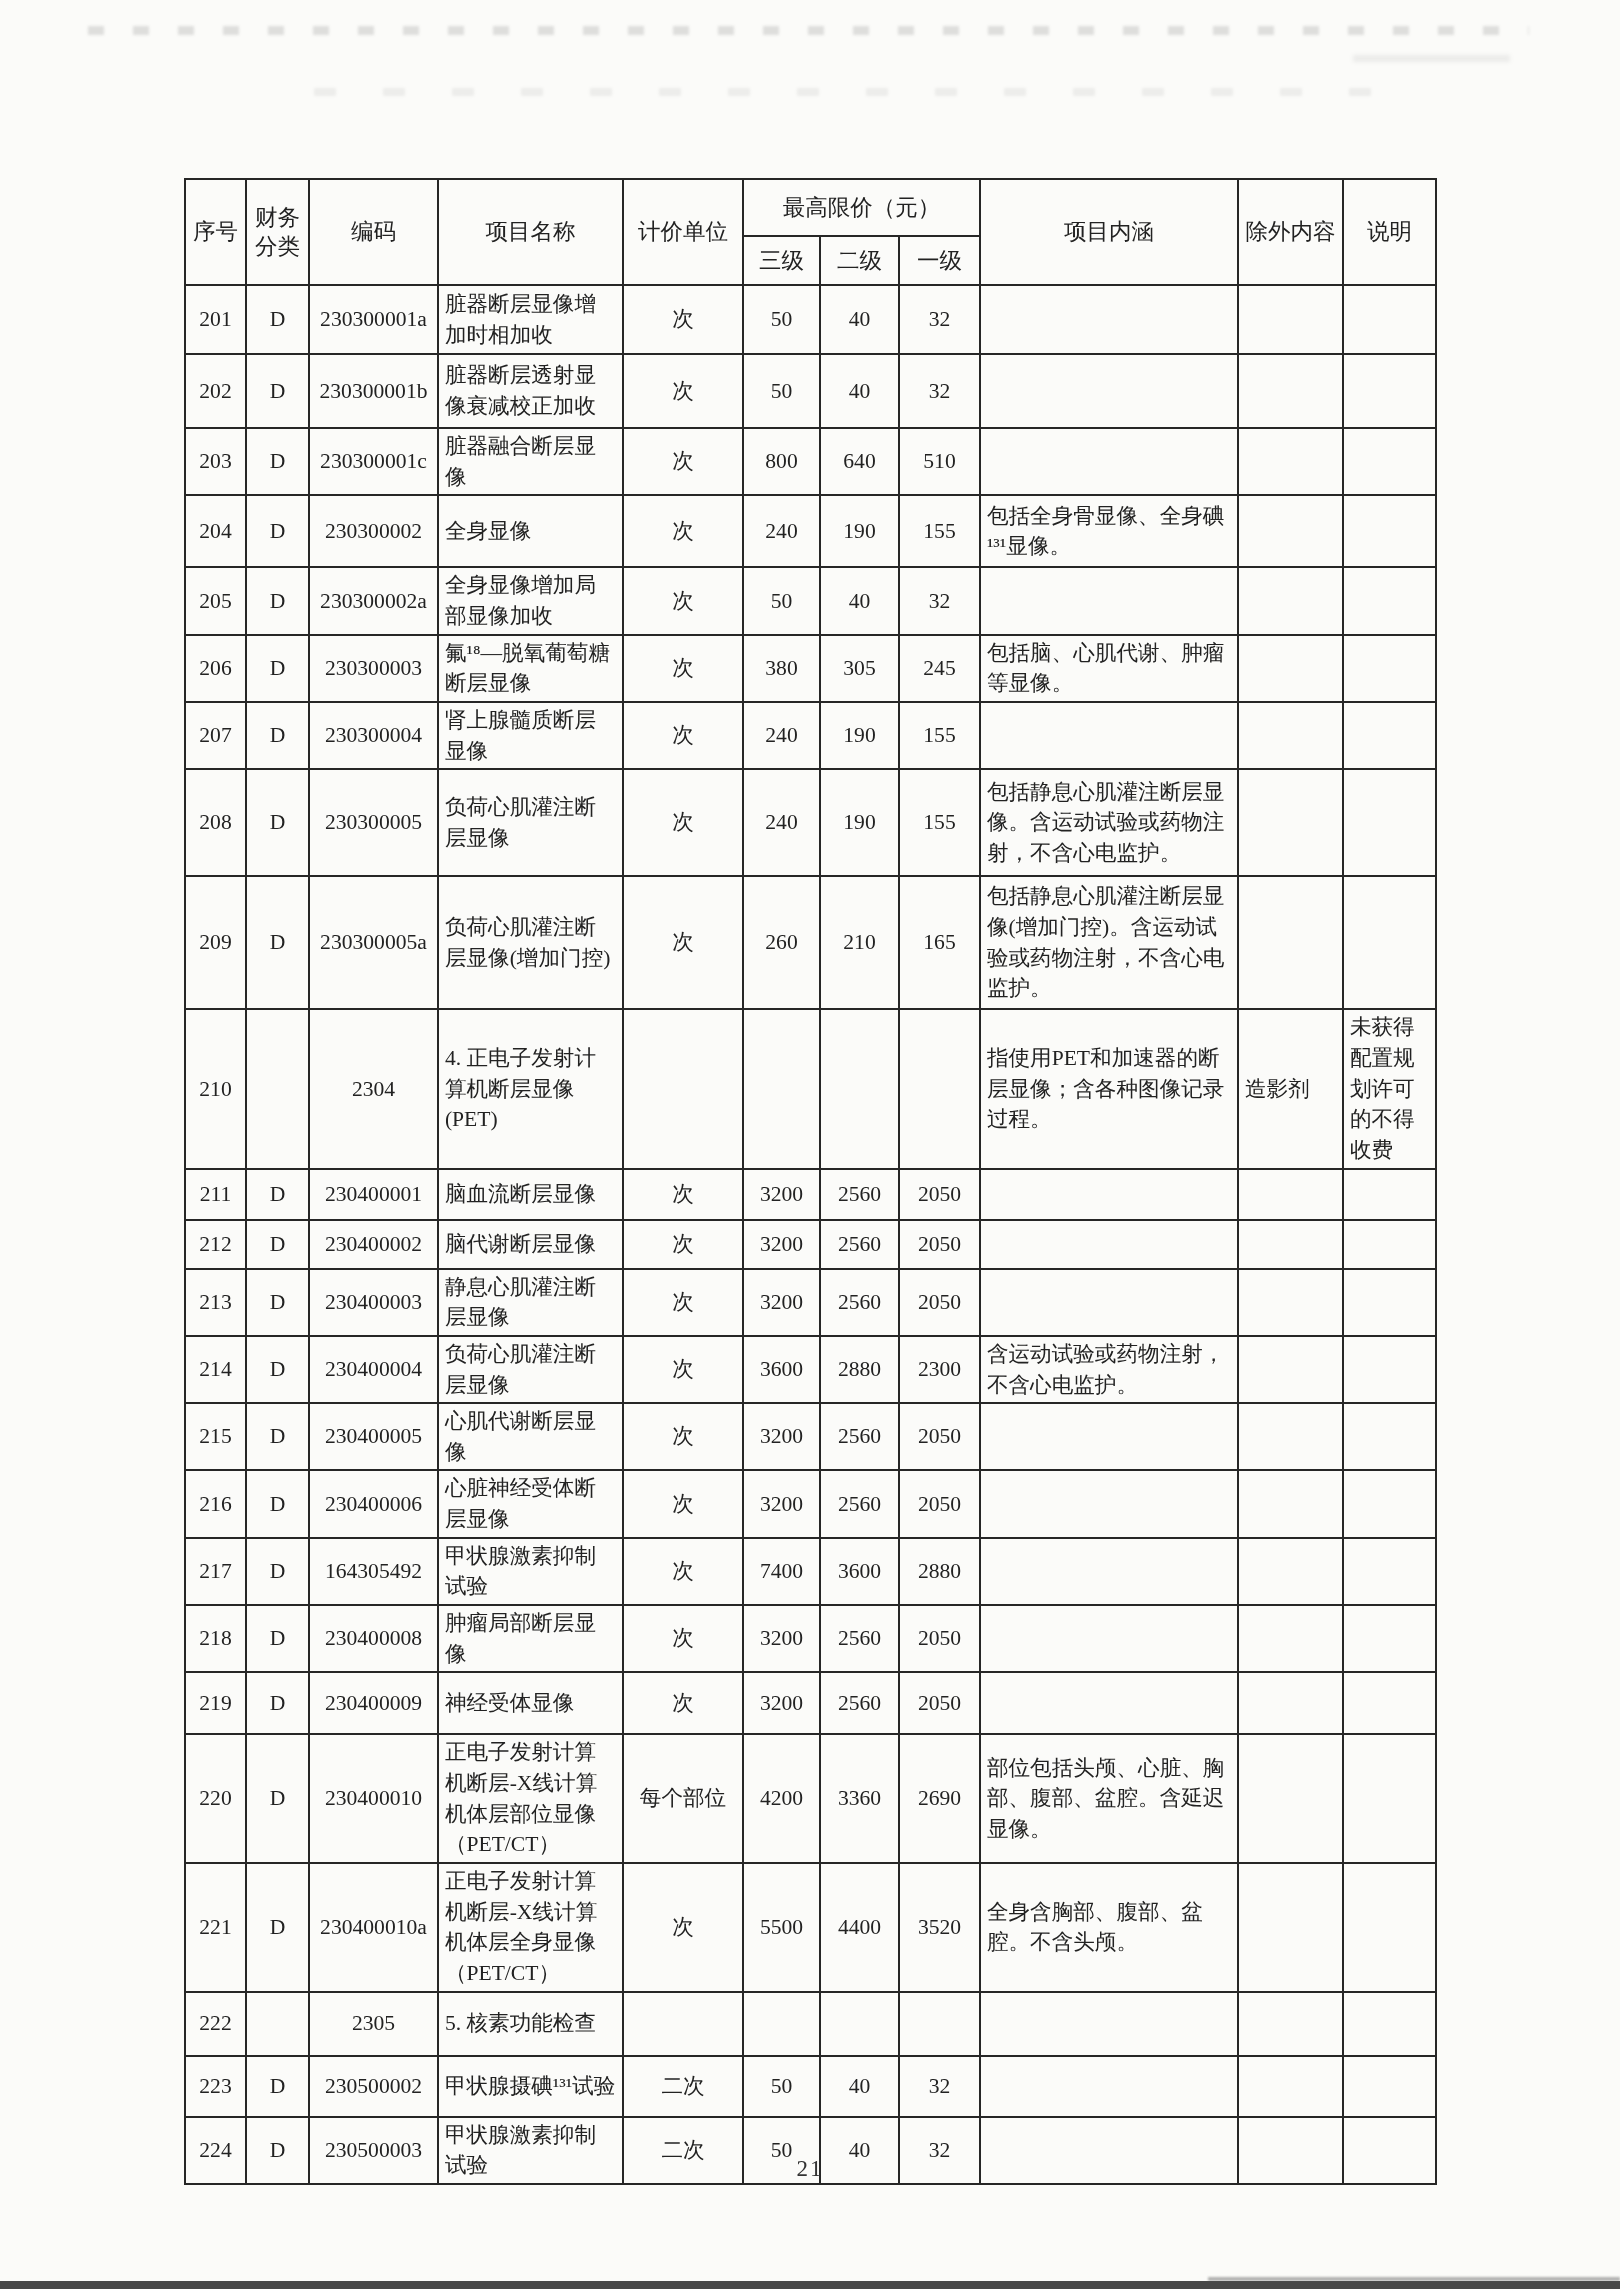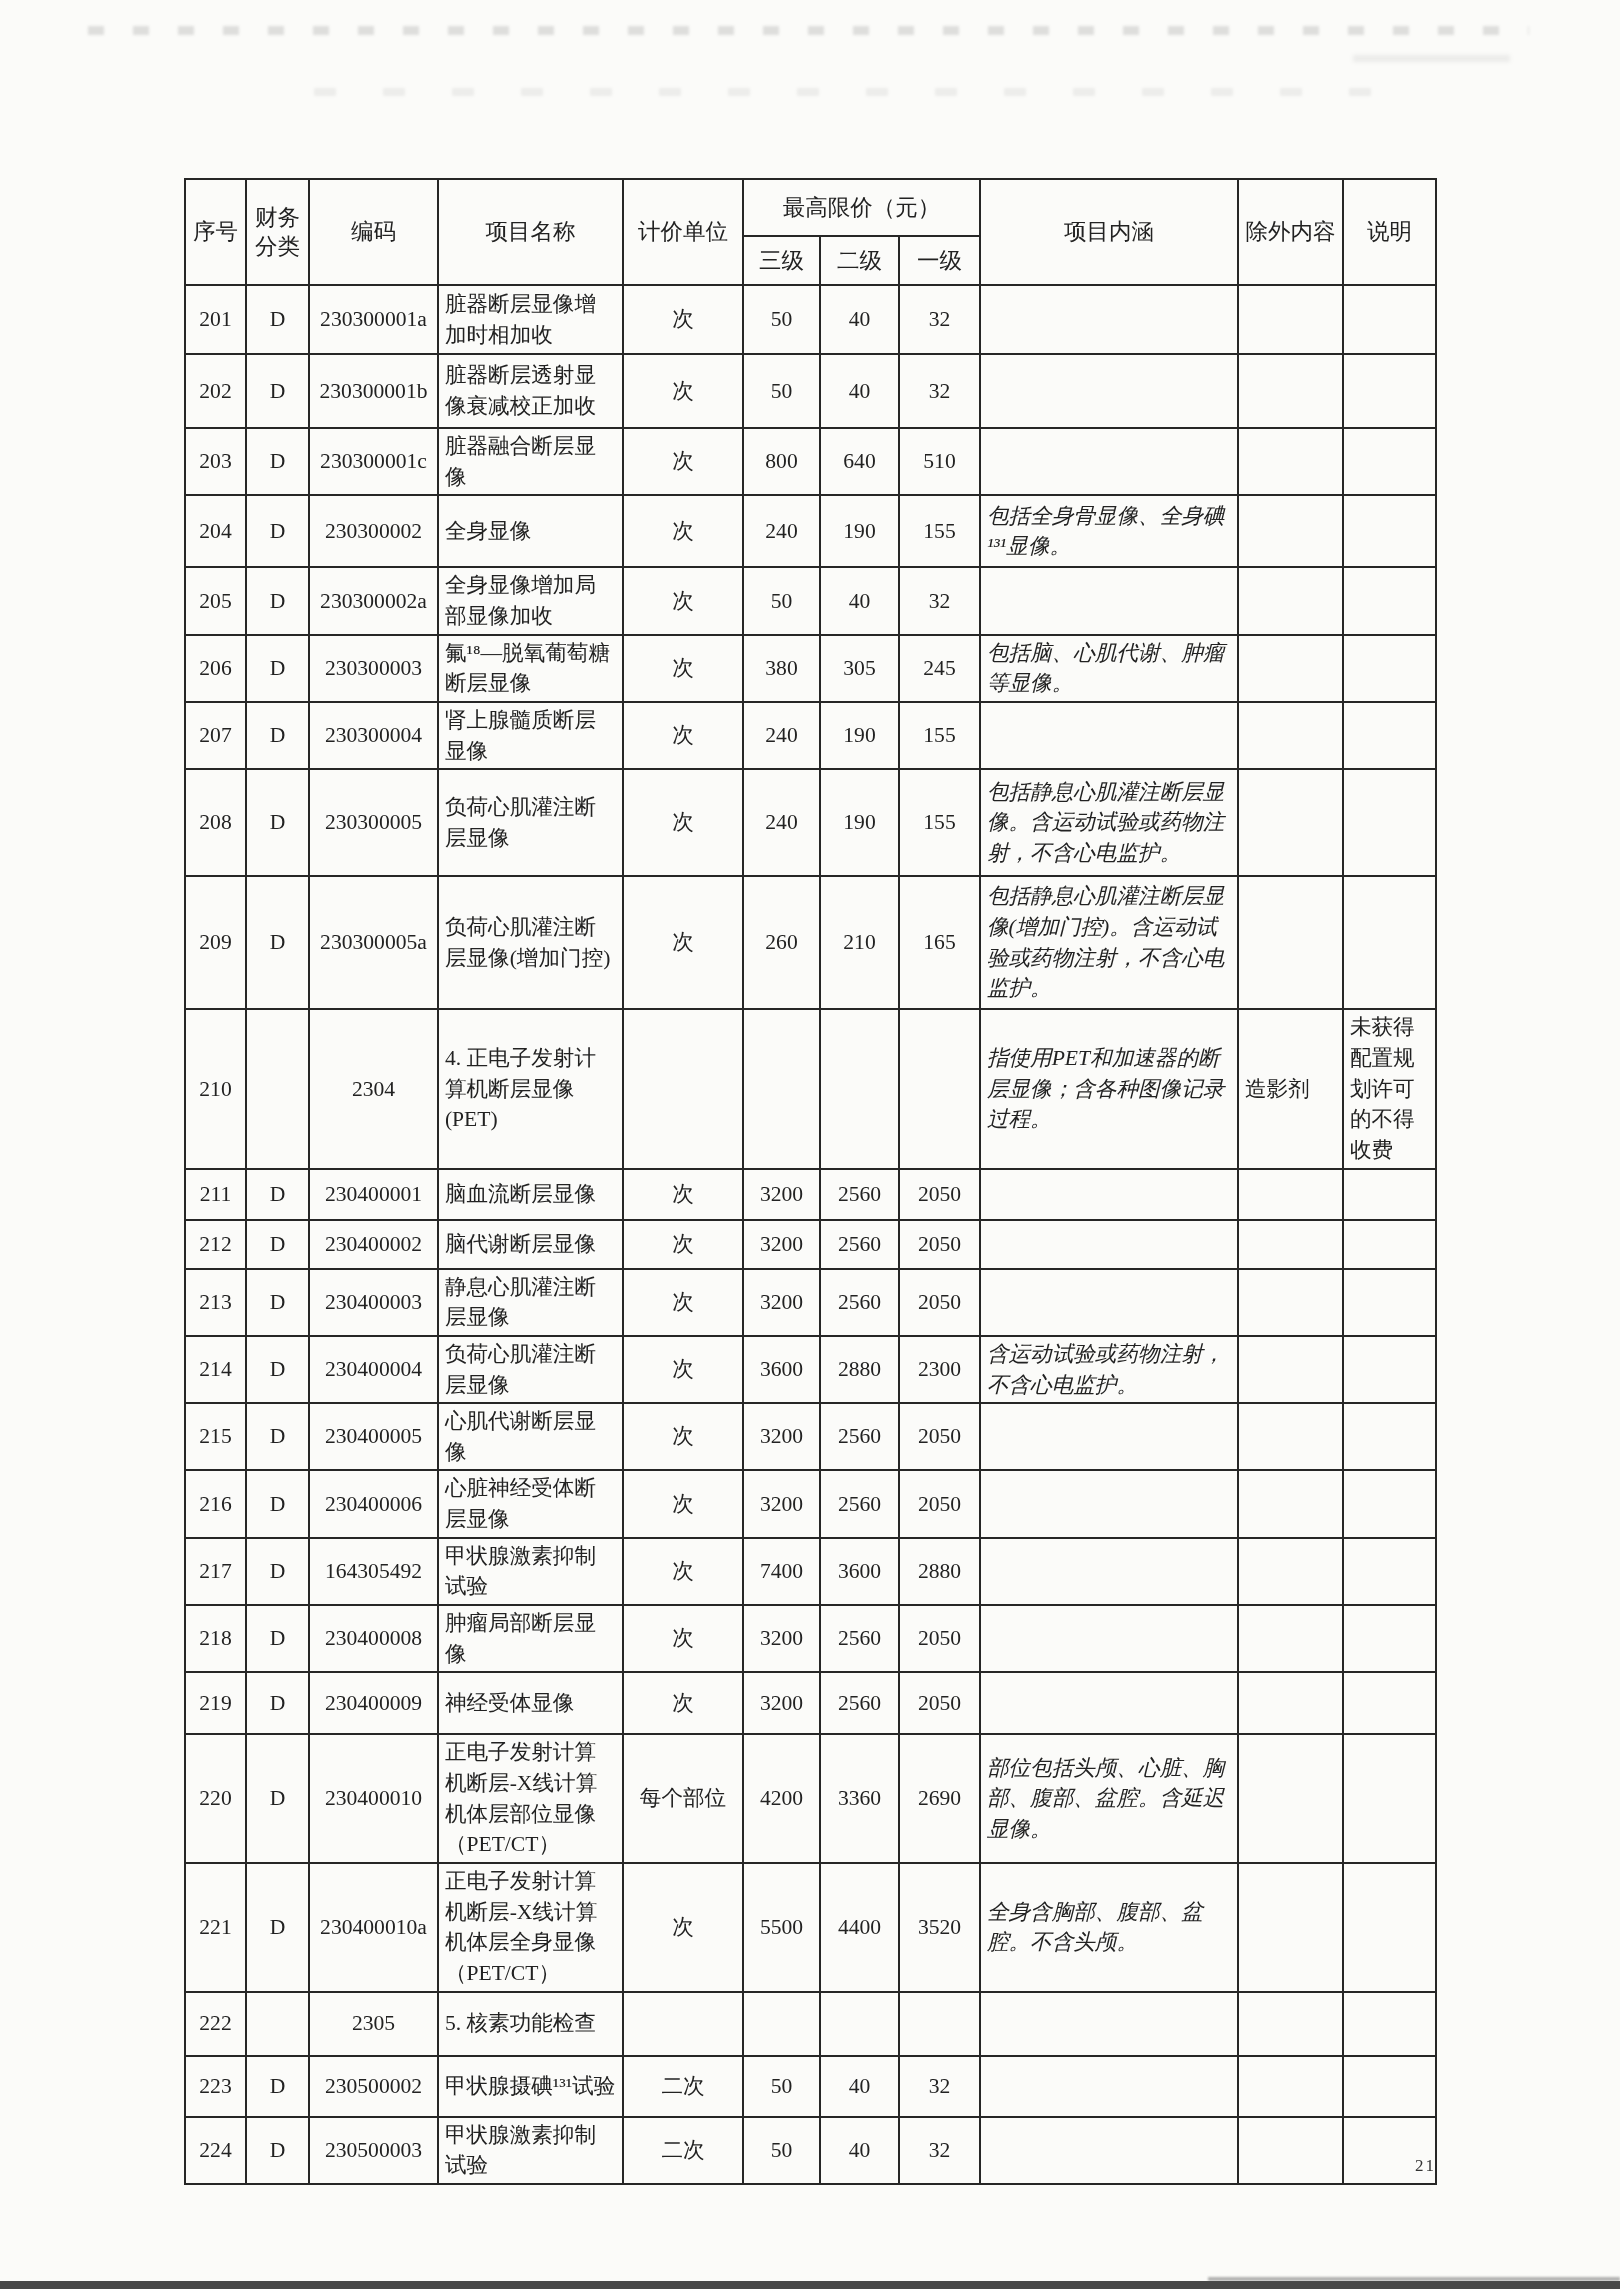--- a/index.html
+++ b/index.html
@@ -46,27 +46,27 @@
     padding:2px 5.9px;
     overflow:hidden;
   }
   table.price-table{border:2.9px solid #262626;}
   thead th{
     font-size:22.5px;text-align:center;line-height:1.3;padding:3.9px 3.9px;
   }
   tbody td{font-size:21.6px;line-height:1.42;}
   .c-center{text-align:center;}
   .c-name{text-align:left;padding:3.9px 9.8px;}
-  .c-content{text-align:left;padding:3.9px 9.8px;font-style:italic;}
+  .c-content{text-align:left;padding:3.9px 9.8px;}
   .c-excl{text-align:left;padding:3.9px 7.8px;}
   .c-note{text-align:left;padding:3.9px 7.8px;}
 
   .page-number{
     position:absolute;top:2156px;left:184px;width:1252px;
-    text-align:right;font-size:17px;color:#333;letter-spacing:2px;
+    text-align:center;font-size:23px;color:#333;letter-spacing:2px;
   }
 </style>
 </head>
 <body>
 
 <div class="artifact smudge-1"></div>
 <div class="artifact smudge-2"></div>
 <div class="artifact smudge-3"></div>
 <div class="artifact bottom-band"></div>
 <div class="artifact bottom-band2"></div>

